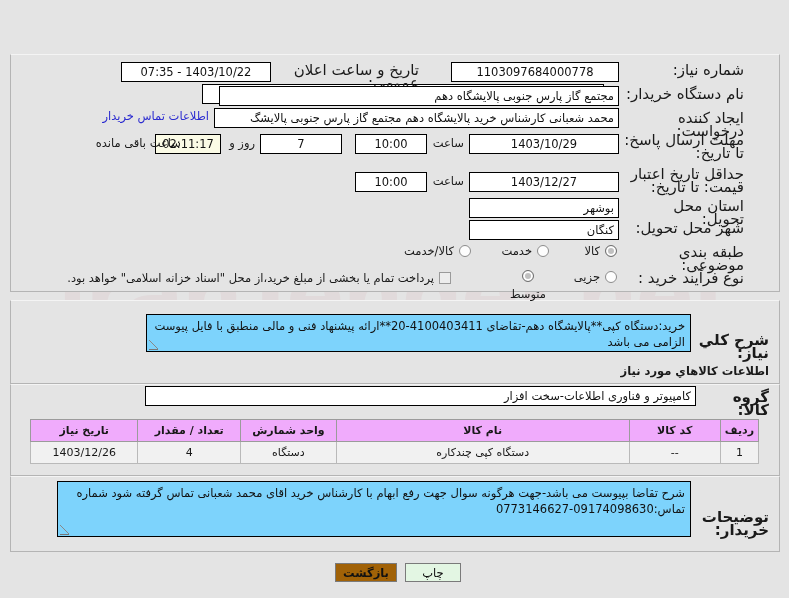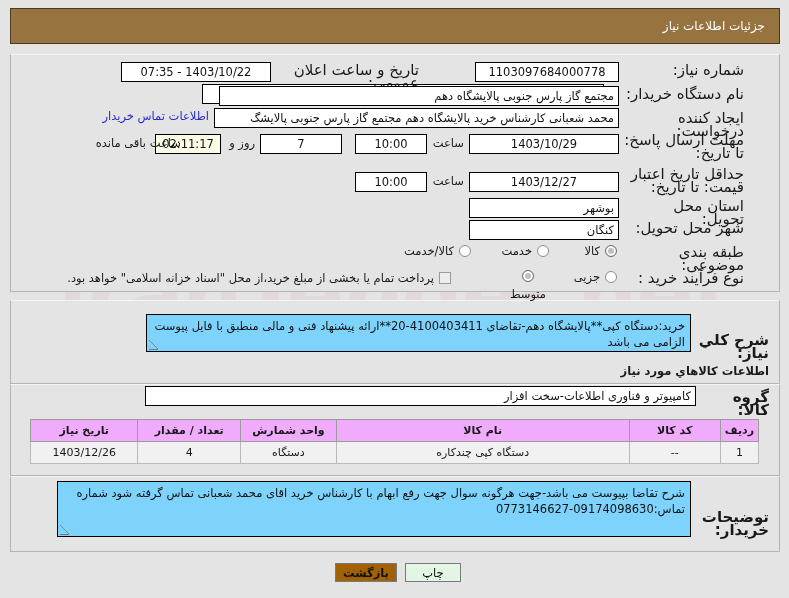--- a/index.html
+++ b/index.html
@@ -240,28 +240,25 @@
 </head>
 <body>
 
 <div class="page">
 
   <div class="watermark">
     <span class="wm-text">iranTender.net</span>
   </div>
   <div class="wm-mark"></div>
 
-  <div class="titlebar">
-    <span>جزئیات اطلاعات نیاز</span>
-  </div>
 
   <div class="panel" id="panel-main"></div>
 
   <div class="lbl" style="top:64px; right:45px; width:120px;">شماره نیاز:</div>
-  <div class="fld" style="top:62px; right:170px; width:144px;">1103097684000778</div>
+  <div class="fld" style="top:62px; right:170px; width:168px;">1103097684000778</div>
   <div class="lbl" style="top:64px; right:370px; width:140px;">تاریخ و ساعت اعلان عمومی:</div>
   <div class="fld" style="top:62px; right:518px; width:150px;">1403/10/22 - 07:35</div>
 
   <div class="lbl" style="top:88px; right:45px; width:120px;">نام دستگاه خریدار:</div>
   <div class="fld rtl-text" style="top:86px; right:170px; width:400px;">مجتمع گاز پارس جنوبی  پالایشگاه دهم</div>
   <div class="fld blank" style="top:84px; right:185px; width:402px; height:19px; background:#fff; z-index:3;"></div>
 
   <div class="lbl" style="top:112px; right:45px; width:125px;">ایجاد کننده درخواست:</div>
   <div class="fld rtl-text" style="top:108px; right:170px; width:405px;">محمد شعبانی کارشناس خرید پالایشگاه دهم  مجتمع گاز پارس جنوبی  پالایشگ</div>
   <div class="link" style="top:108px; right:580px;">اطلاعات تماس خریدار</div>

